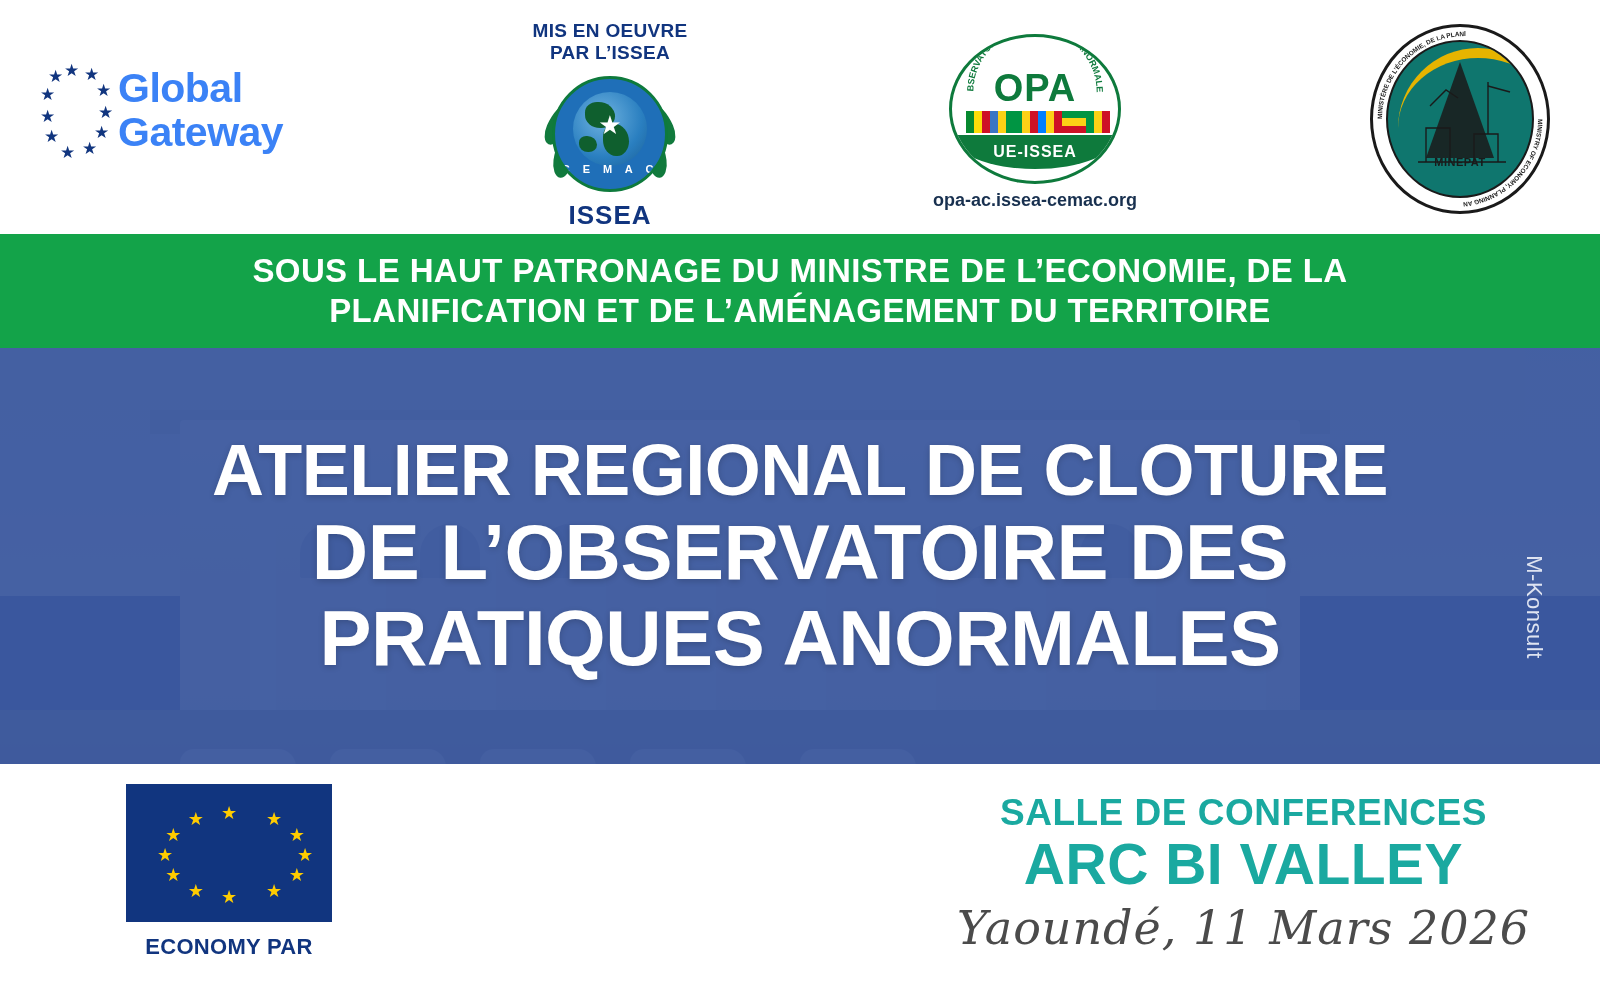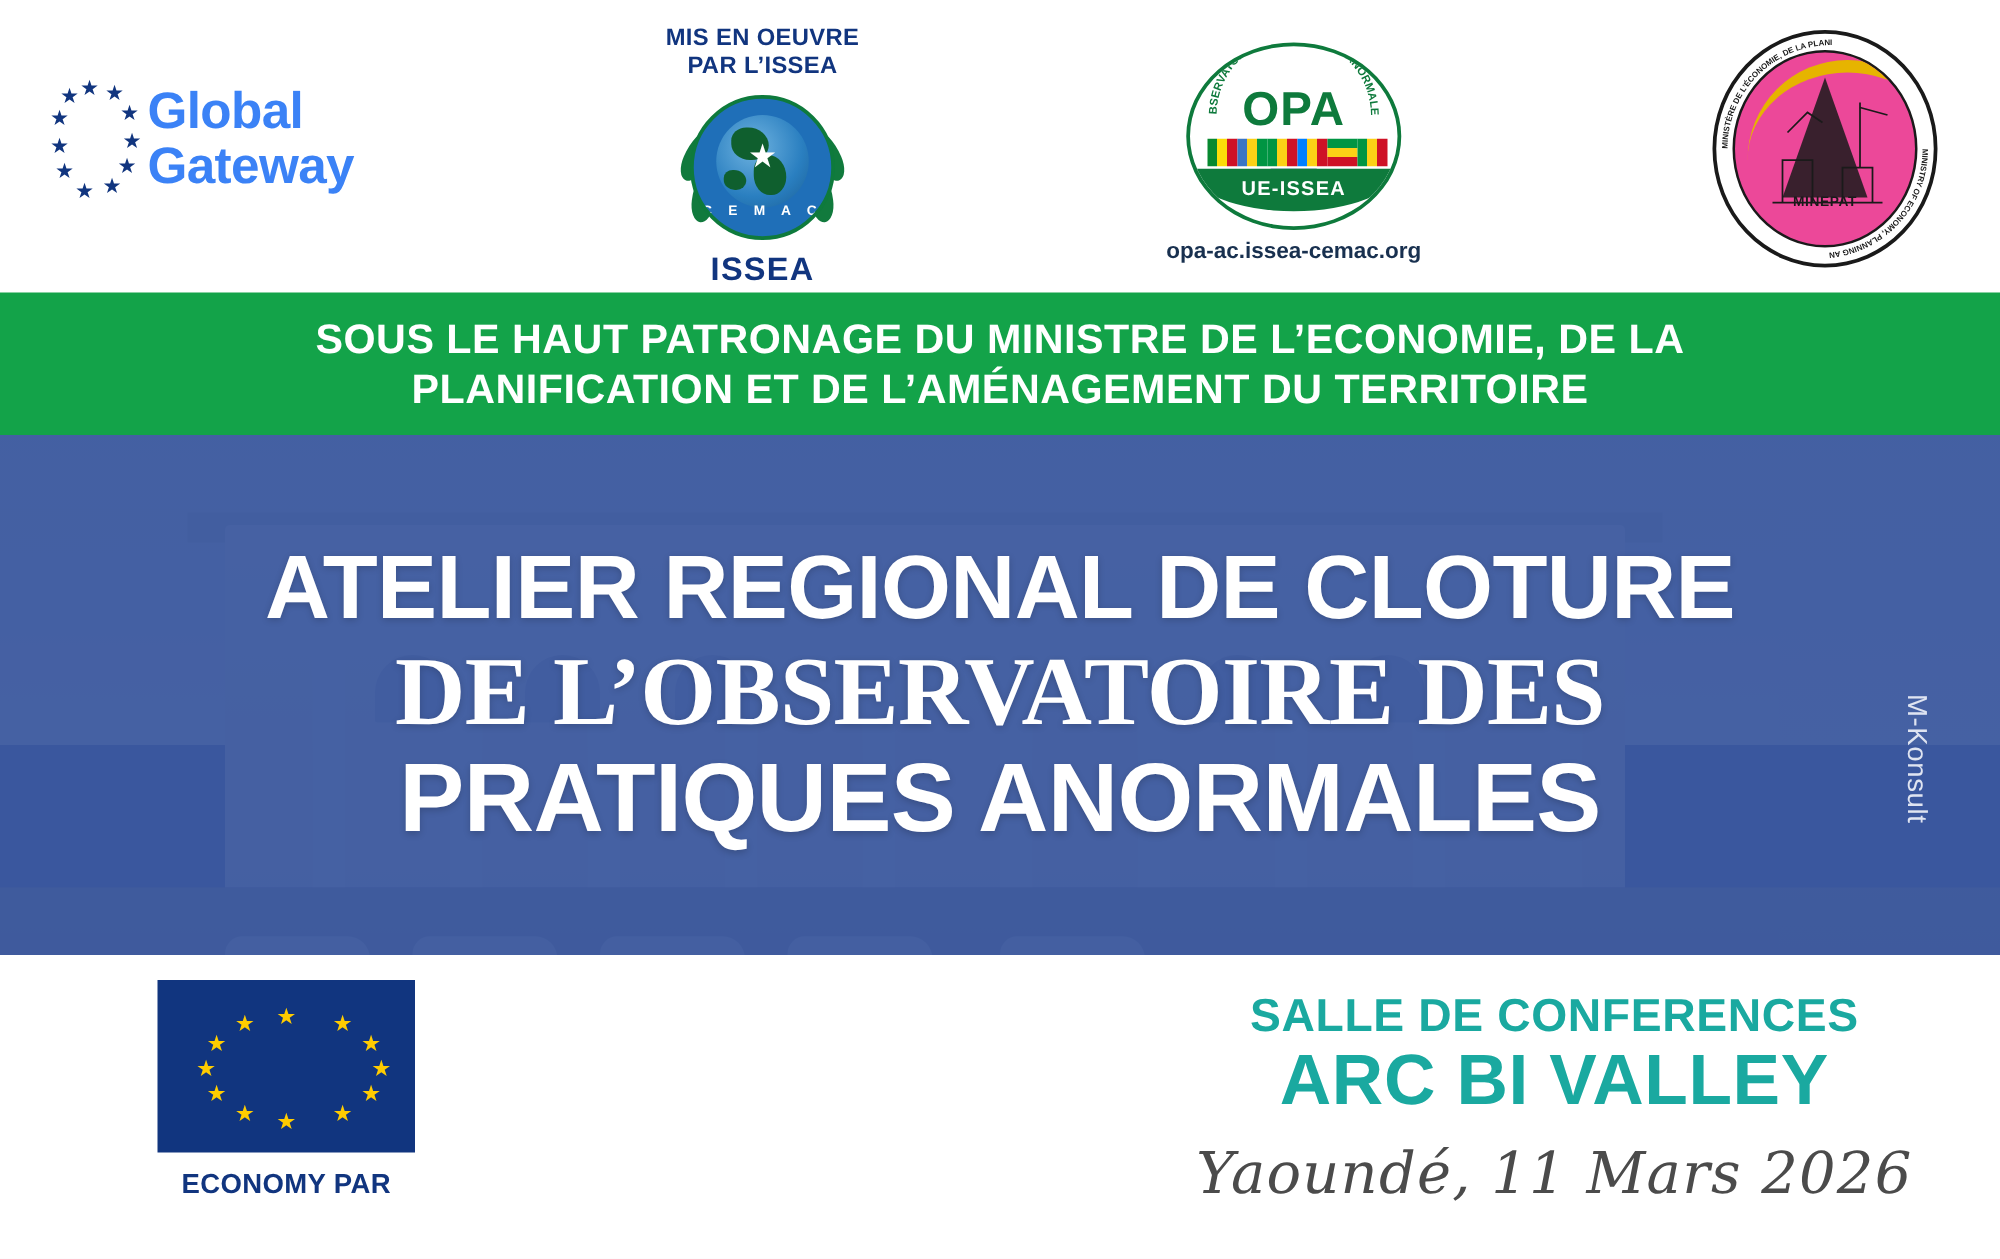--- a/index.html
+++ b/index.html
@@ -188,21 +188,21 @@
   }
   .minepat-ring {
     position: absolute; inset: 0;
     border-radius: 50%;
     border: 3px solid #1a1a1a;
   }
   .minepat-inner {
     position: absolute; inset: 16px;
     border-radius: 50%;
     border: 2px solid #1a1a1a;
-    background: #ec4899;
+    background: #0f766e;
     overflow: hidden;
   }
   .minepat-top-arc {
     position: absolute; left: 10px; top: 6px;
     width: 160px; height: 80px;
     border-top: 10px solid #e6b400;
     border-radius: 50% 50% 0 0 / 100% 100% 0 0;
   }
   .minepat-label {
     position: absolute;
@@ -310,21 +310,21 @@
   }
   .title-line {
     color: #ffffff;
     font-weight: bold;
     text-align: center;
     line-height: 1.02;
     letter-spacing: -0.5px;
     text-shadow: 0 2px 6px rgba(0,0,0,0.18);
   }
   .t1 { font-size: 72px; }
-  .t2 { font-size: 78px; margin-top: 6px; font-family: Liberation Serif, serif; }
+  .t2 { font-size: 78px; margin-top: 6px; }
   .t3 { font-size: 78px; margin-top: 6px; }
 
   .credit {
     position: absolute;
     right: 14px; top: 50%;
     transform: translateY(-50%) rotate(90deg);
     transform-origin: center;
     color: #dfe4f1;
     font-size: 22px;
     letter-spacing: 0.5px;
@@ -379,21 +379,21 @@
   }
   .venue-2 {
     color: #1aa9a0;
     font-weight: bold;
     font-size: 57px;
     letter-spacing: 0.5px;
     line-height: 1.02;
     margin-top: 2px;
   }
   .venue-date {
-    margin-top: 18px;
+    margin-top: 8px;
     color: #4b4b4b;
     font-size: 46px;
     font-style: italic;
     font-family: "DejaVu Serif", serif;
     letter-spacing: 1px;
   }
 </style>
 </head>
 <body>
 

